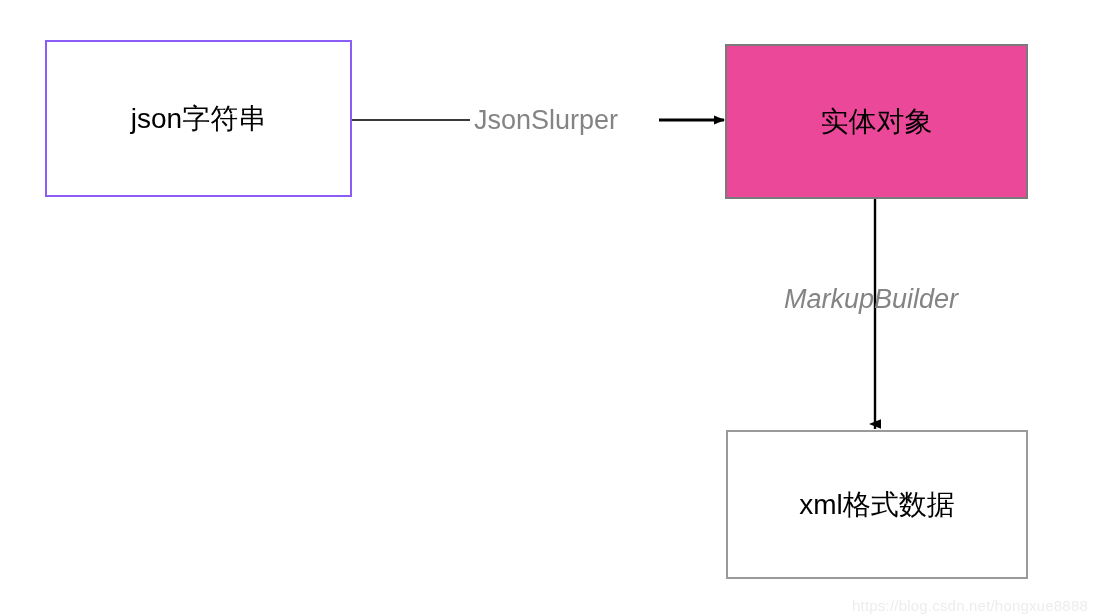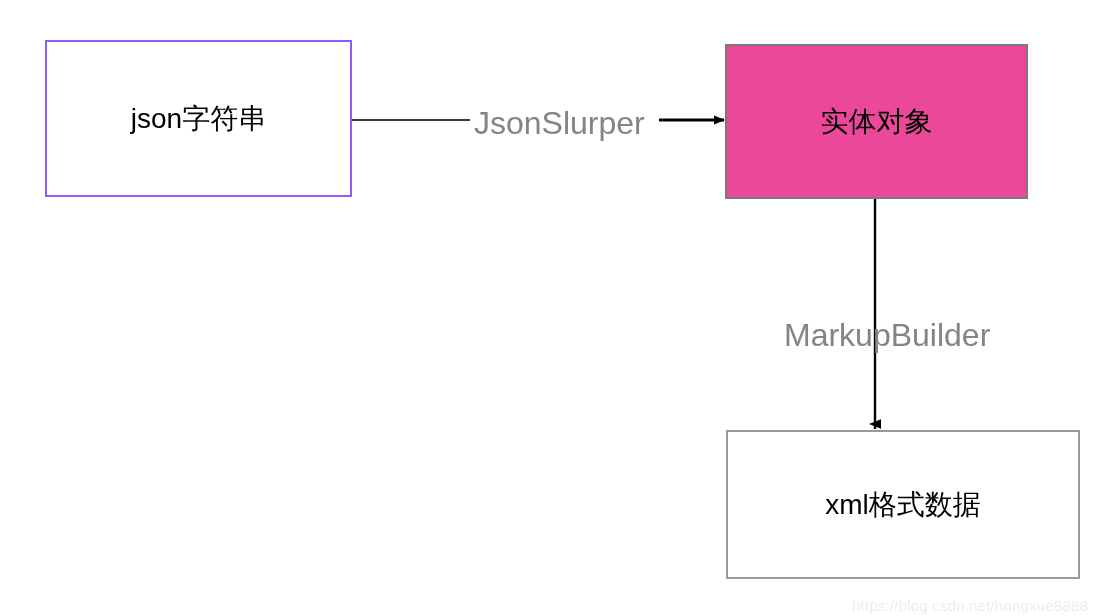--- a/index.html
+++ b/index.html
@@ -42,46 +42,47 @@
   #node-entity-object {
     left: 725px;
     top: 44px;
     width: 303px;
     height: 155px;
     border-color: #7a7a7a;
   }
   #node-xml-data {
     left: 726px;
     top: 430px;
-    width: 354px;
+    width: 302px;
     height: 149px;
     border-color: #9a9a9a;
   }
   .edge-svg {
     position: absolute;
     left: 0;
     top: 0;
     width: 1094px;
     height: 616px;
     pointer-events: none;
   }
   .edge-label {
     position: absolute;
-    font-size: 32px;
+    font-size: 27px;
     color: #848484;
     line-height: 1;
     white-space: nowrap;
   }
   #edge-label-jsonslurper {
     left: 474px;
     top: 107px;
   }
   #edge-label-markupbuilder {
     left: 784px;
-    top: 319px;
+    top: 286px;
+    font-style: italic;
   }
   #watermark {
     position: absolute;
     right: 6px;
     bottom: 2px;
     font-size: 15px;
     color: #ededed;
     white-space: nowrap;
     letter-spacing: 0.2px;
   }

